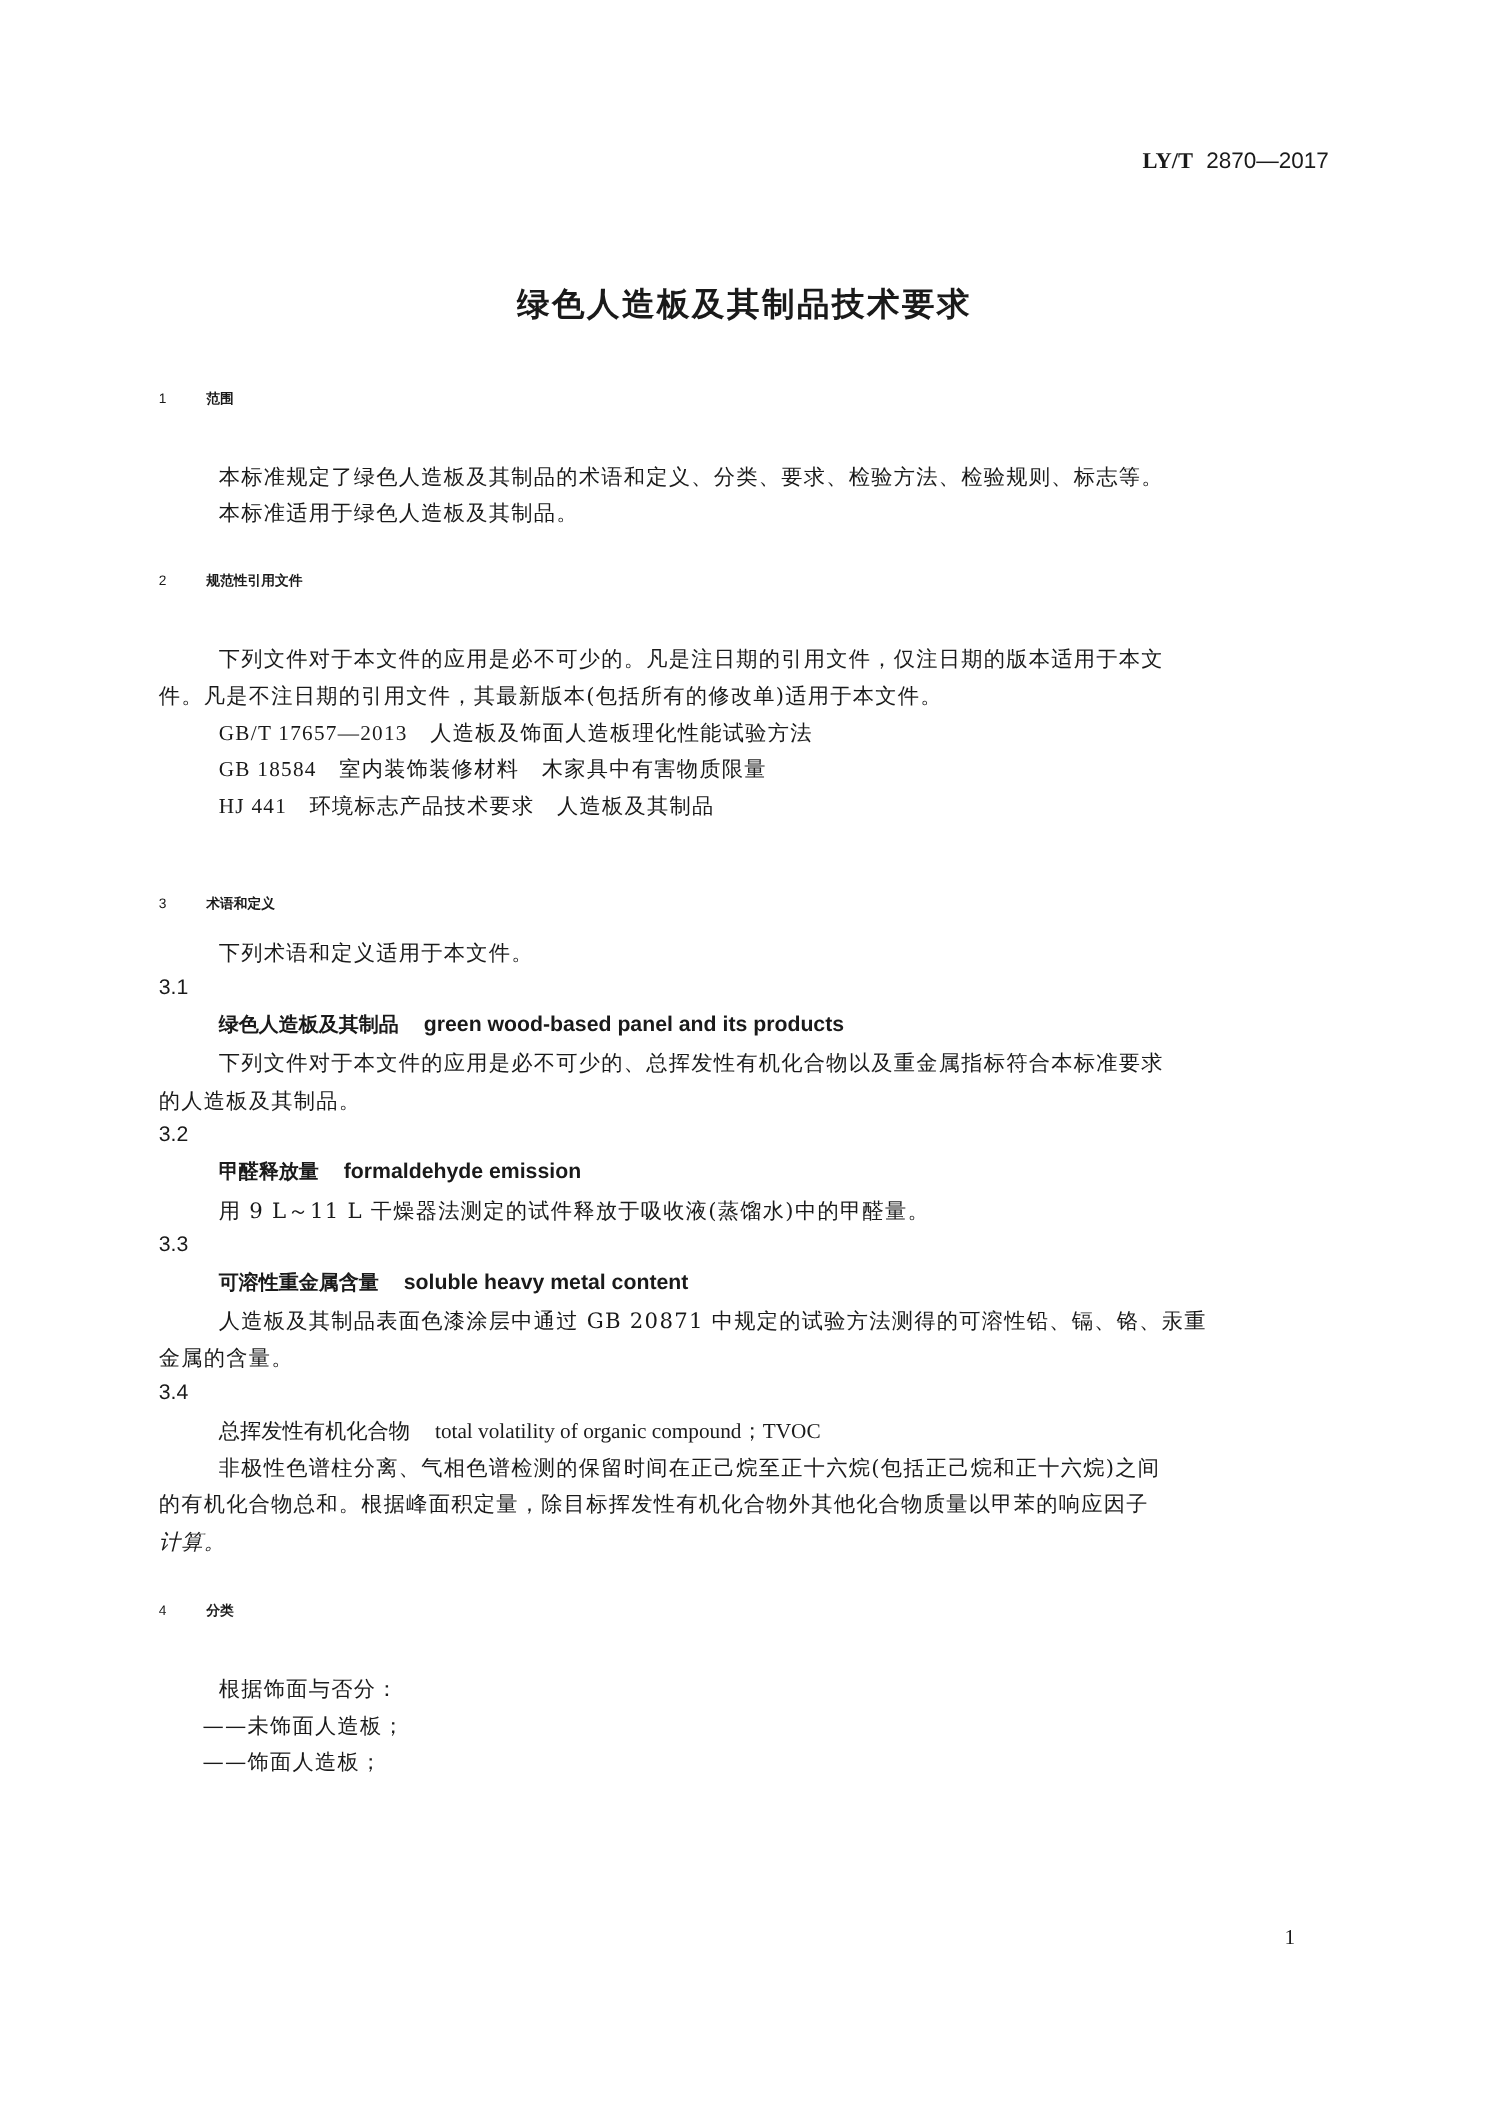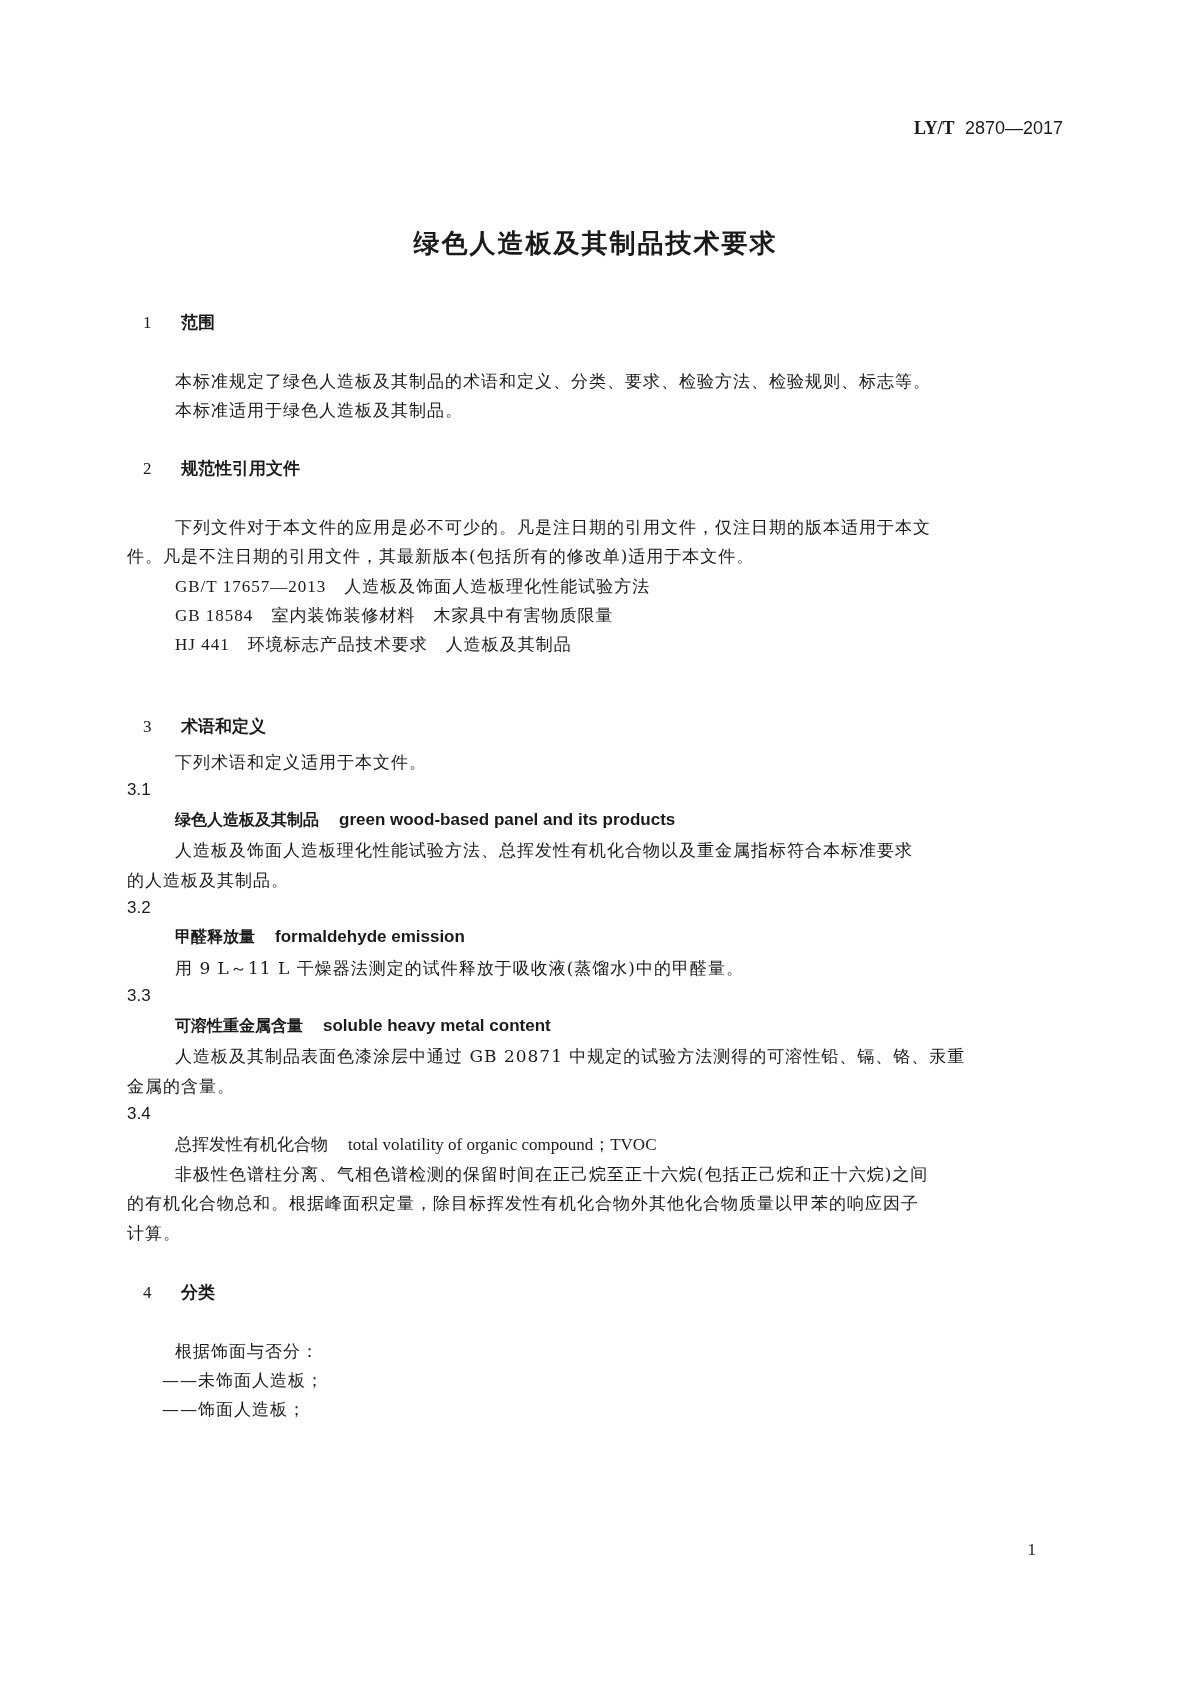--- a/index.html
+++ b/index.html
@@ -5,21 +5,21 @@
     html, body { margin: 0; padding: 0; background: #ffffff; }
     body {
       width: 1191px; height: 1684px; position: relative; overflow: hidden;
       color: #1a1a1a;
       font-family: "DejaVu Serif", "Liberation Serif", serif;
     }
     .abs { position: absolute; white-space: nowrap; }
     .std-code { top: 118px; right: 128px; font-size: 18px; font-family: "Liberation Serif", serif; }
     .std-code b { font-weight: bold; }
     .doc-title { top: 226px; left: 0; width: 1191px; text-align: center; font-size: 26px; font-weight: bold; font-family: "DejaVu Sans", sans-serif; letter-spacing: 2px; white-space: nowrap; }
-    .sec-h { font-family: Liberation Serif, serif; font-size: 17px; font-weight: bold; margin-left: 16px; }
+    .sec-h { font-family: Liberation Sans, sans-serif; font-size: 11px; font-weight: bold; }
     .sec-h .num { display: inline-block; width: 38px; font-weight: normal; }
     .p { font-size: 17px; letter-spacing: 1px; }
     .indent { left: 175px; }
     .flush { left: 127px; }
     .clause { font-family: "Liberation Sans", sans-serif; font-size: 17px; }
     .term { font-family: "DejaVu Sans", sans-serif; font-size: 16px; font-weight: bold; }
     .term .en { font-family: Liberation Sans, sans-serif; font-weight: bold; font-size: 17px; margin-left: 20px; }
     .term-plain { font-size: 17px; }
     .term-plain .en { margin-left: 20px; font-family: "Liberation Serif", serif; }
     .ref-code { display: inline-block; margin-right: 18px; font-family: "Liberation Serif", serif; }
@@ -58,21 +58,21 @@
 
 <div class="abs sec-h flush" style="top:715px;">
   <span class="num">3</span><span>术语和定义</span>
 </div>
 <div class="abs p indent" style="top:751px;">下列术语和定义适用于本文件。</div>
 
 <div class="abs clause flush" style="top:780px;">3.1</div>
 <div class="abs term indent" style="top:810px;">
   <span>绿色人造板及其制品</span><span class="en">green wood-based panel and its products</span>
 </div>
-<div class="abs p indent" style="top:839px;">人造板及饰面人造板理化性能试验方法、总挥发性有机化合物以及重金属指标符合本标准要求</div>
+<div class="abs p indent" style="top:839px;">下列文件对于本文件的应用是必不可少的、总挥发性有机化合物以及重金属指标符合本标准要求</div>
 <div class="abs p flush" style="top:869px;">的人造板及其制品。</div>
 
 <div class="abs clause flush" style="top:898px;">3.2</div>
 <div class="abs term indent" style="top:927px;">
   <span>甲醛释放量</span><span class="en">formaldehyde emission</span>
 </div>
 <div class="abs p indent" style="top:957px;">用 9 L～11 L 干燥器法测定的试件释放于吸收液(蒸馏水)中的甲醛量。</div>
 
 <div class="abs clause flush" style="top:986px;">3.3</div>
 <div class="abs term indent" style="top:1016px;">
@@ -80,21 +80,21 @@
 </div>
 <div class="abs p indent" style="top:1045px;">人造板及其制品表面色漆涂层中通过 GB 20871 中规定的试验方法测得的可溶性铅、镉、铬、汞重</div>
 <div class="abs p flush" style="top:1075px;">金属的含量。</div>
 
 <div class="abs clause flush" style="top:1104px;">3.4</div>
 <div class="abs term-plain indent" style="top:1133px;">
   <span>总挥发性有机化合物</span><span class="en">total volatility of organic compound；TVOC</span>
 </div>
 <div class="abs p indent" style="top:1163px;">非极性色谱柱分离、气相色谱检测的保留时间在正己烷至正十六烷(包括正己烷和正十六烷)之间</div>
 <div class="abs p flush" style="top:1192px;">的有机化合物总和。根据峰面积定量，除目标挥发性有机化合物外其他化合物质量以甲苯的响应因子</div>
-<div class="abs p flush" style="top:1222px;">计算。</div>
+<div class="abs p flush" style="top:1222px;font-style:italic;">计算。</div>
 
 <div class="abs sec-h flush" style="top:1281px;">
   <span class="num">4</span><span>分类</span>
 </div>
 <div class="abs p indent" style="top:1340px;">根据饰面与否分：</div>
 <div class="abs p flush" style="top:1369px;left:162px;">——未饰面人造板；</div>
 <div class="abs p flush" style="top:1398px;left:162px;">——饰面人造板；</div>
 
 <div class="abs page-num">1</div>
 

